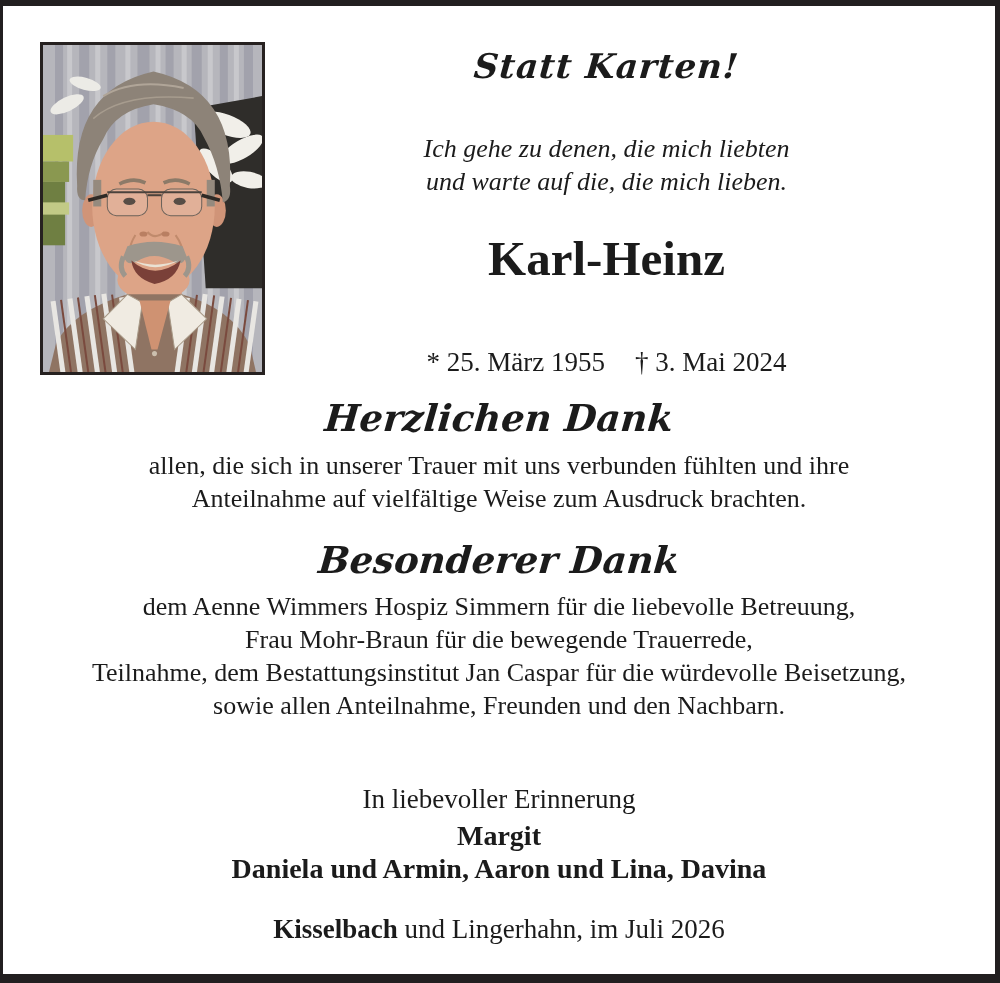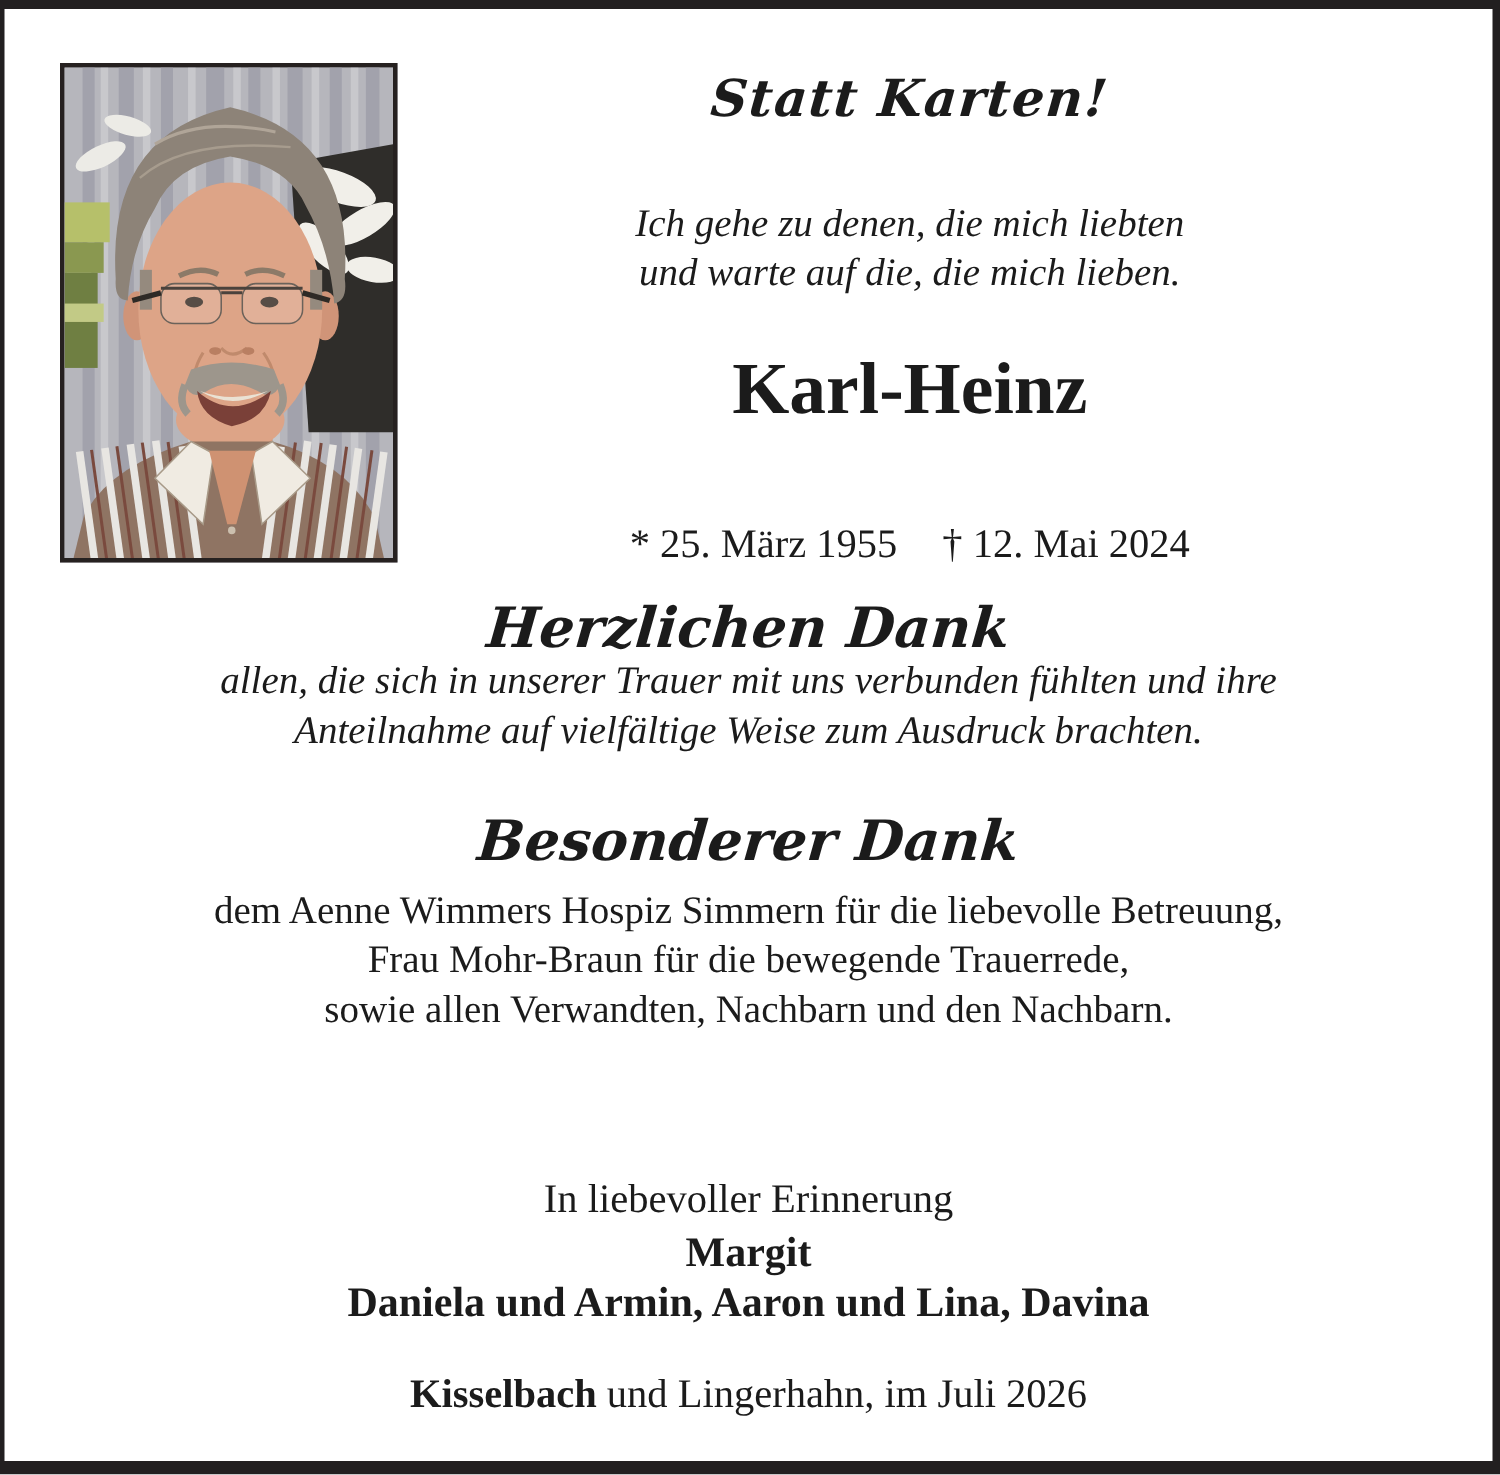--- a/index.html
+++ b/index.html
@@ -33,21 +33,21 @@
   }
   .photo-frame svg { display: block; width: 100%; height: 100%; }
 
   .statt        { top: 40px;  font-size: 34px; letter-spacing: 1px; }
   .poem         { top: 126px; font-size: 26px; font-style: italic; line-height: 33px; font-weight: 500; }
   .name-1       { top: 228px; font-size: 49px; font-weight: bold; line-height: 1; }
   .name-2       { top: 290px; font-size: 49px; font-weight: bold; line-height: 1; }
   .dates        { top: 341px; font-size: 27px; }
   .dates .death { margin-left: 30px; }
   .thanks-h     { top: 390px; font-size: 37px; }
-  .thanks-lines { top: 431px; font-size: 26px; line-height: 33px; font-style: italic; }
+  .thanks-lines { top: 443px; font-size: 26px; line-height: 33px; }
   .special-h    { top: 532px; font-size: 37px; }
   .special-lines{ top: 584px; font-size: 26px; line-height: 33px; font-family: Liberation Serif, serif; }
   .memory       { top: 778px; font-size: 27px; }
   .mourner-1    { top: 814px; font-size: 28px; font-weight: bold; }
   .mourner-2    { top: 847px; font-size: 28px; font-weight: bold; }
   .place        { top: 908px; font-size: 27px; }
   .place .bold  { font-weight: bold; }
 </style>
 </head>
 <body>
@@ -182,34 +182,35 @@
   <div class="abs right-col statt script">Statt Karten!</div>
 
   <div class="abs right-col name-1">Karl-Heinz</div>
 
   <div class="abs right-col poem">
     <div>Ich gehe zu denen, die mich liebten</div>
     <div>und warte auf die, die mich lieben.</div>
   </div>
 
   <div class="abs right-col dates">
-    <span>* 25. März 1955</span><span class="death">† 12. Mai 2024</span>
+    <span>* 25. März 1955</span><span class="death">† 3. Mai 2024</span>
   </div>
 
   <div class="abs full thanks-h script">Herzlichen Dank</div>
   <div class="abs full thanks-lines">
     <div>allen, die sich in unserer Trauer mit uns verbunden fühlten und ihre</div>
     <div>Anteilnahme auf vielfältige Weise zum Ausdruck brachten.</div>
   </div>
 
   <div class="abs full special-h script">Besonderer Dank</div>
   <div class="abs full special-lines">
     <div>dem Aenne Wimmers Hospiz Simmern für die liebevolle Betreuung,</div>
     <div>Frau Mohr-Braun für die bewegende Trauerrede,</div>
-    <div>sowie allen Verwandten, Nachbarn und den Nachbarn.</div>
+    <div>Teilnahme, dem Bestattungsinstitut Jan Caspar für die würdevolle Beisetzung,</div>
+    <div>sowie allen Anteilnahme, Freunden und den Nachbarn.</div>
   </div>
 
   <div class="abs full mourner-1">Margit</div>
   <div class="abs full memory">In liebevoller Erinnerung</div>
   <div class="abs full mourner-2">Daniela und Armin, Aaron und Lina, Davina</div>
 
   <div class="abs full place">
     <span class="bold">Kisselbach</span><span> und Lingerhahn, im Juli 2026</span>
   </div>
 

